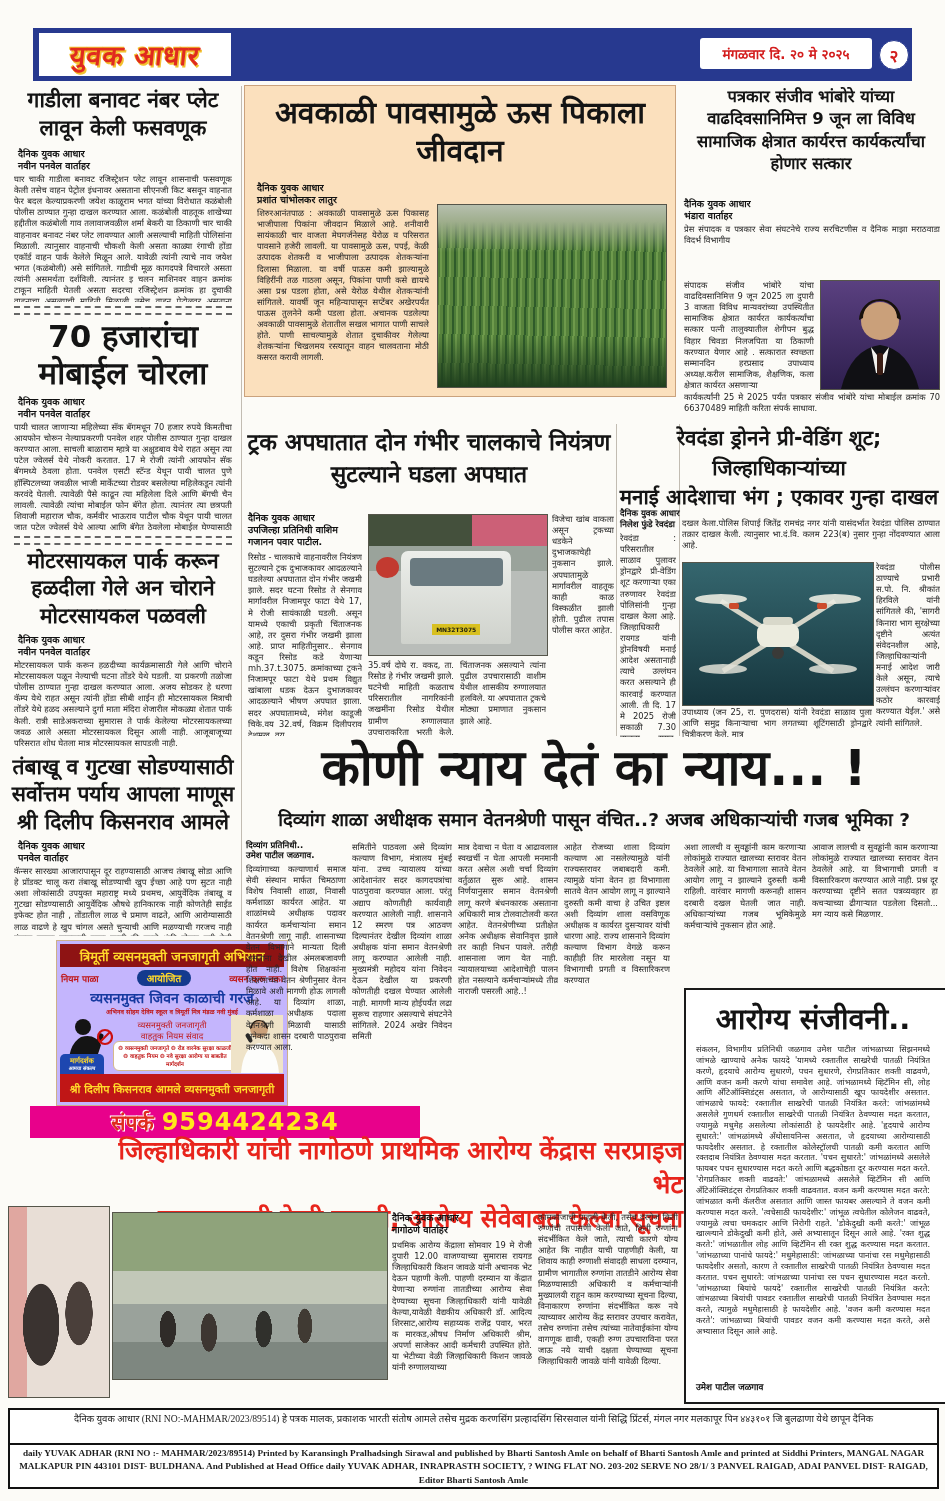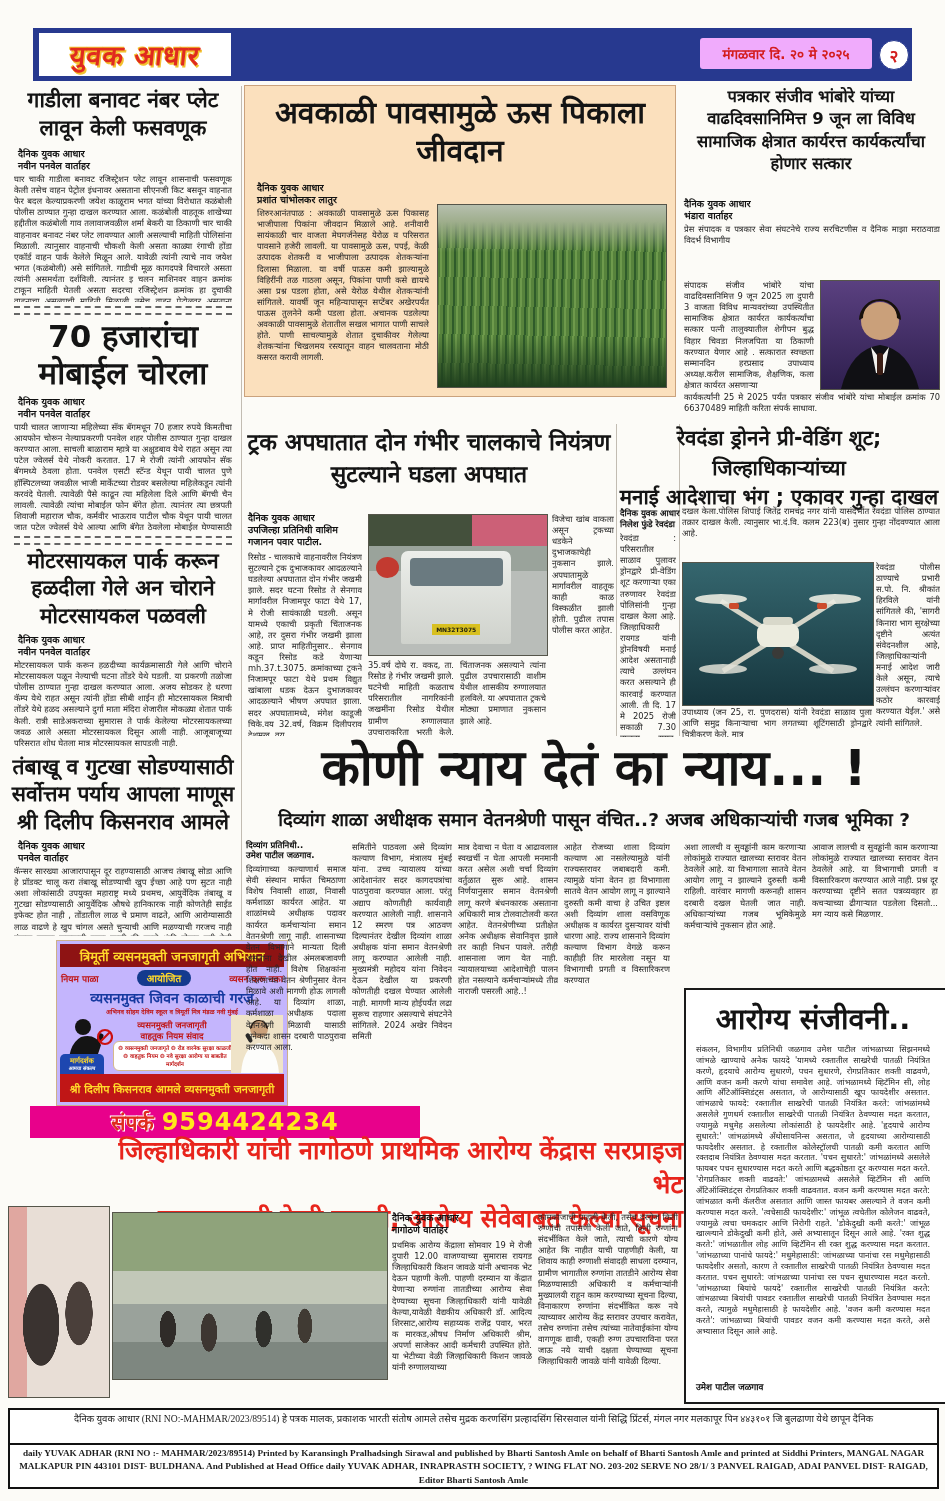--- a/index.html
+++ b/index.html
@@ -9,21 +9,21 @@
   .hl{font-weight:700;color:#141414;text-align:center;}
   .by{font-weight:700;font-size:9.5px;line-height:1.3;color:#111;}
   .bd{font-size:8.3px;line-height:1.34;text-align:justify;color:#262626;overflow:hidden;}
   .sep{height:5px;border-top:2px dashed #666;border-bottom:2px dashed #666;}
   .vrule{width:1px;background:#c2bcb2;}
   
   .mast-bar{background:#27398f;}
   .logo-box{background:#fff;display:flex;align-items:center;justify-content:center;}
   .logo-text{font-size:27px;font-weight:800;color:#e02a1f;transform:skewX(-6deg);
              text-shadow:1.5px 1.5px 0 #f2c12e,-1px -1px 0 #f2c12e;letter-spacing:1px;}
-  .date-box{background:#f0abfc;border-radius:3px;display:flex;align-items:center;justify-content:center;
+  .date-box{background:#ffffff;border-radius:3px;display:flex;align-items:center;justify-content:center;
             color:#d31d1d;font-weight:700;font-size:13.5px;}
   .page-circle{background:#fff;border-radius:50%;display:flex;align-items:center;justify-content:center;
             color:#d31d1d;font-weight:800;font-size:17px;border:1px solid #27398f;}
   
   .peach{background:#fbe0bd;border:1px solid #caa27d;}
   
   .photo{border:1px solid #55554a;overflow:hidden;}
   .sugarcane{background:linear-gradient(180deg,#b6bfae 0%,#9fae8d 9%,rgba(0,0,0,0) 26%),
              linear-gradient(0deg,#20401e 0%,rgba(0,0,0,0) 28%),
              repeating-linear-gradient(92deg,#2f5b2a 0 2px,#4d7c38 2px 4px,#6e9a4c 4px 6px,#57833c 6px 9px);}
@@ -46,21 +46,21 @@
            linear-gradient(180deg,#8fa37b 0 35%,#c2c8b8 35% 55%,#9aa29b 55% 78%,#7e8780 78% 100%);}
   
   .ad-box{background:#c4b5fd;border:1px solid #cdb089;margin-left:48px;}
   .ad-banner{position:absolute;left:3px;right:3px;top:3px;height:23px;background:#8e1313;color:#ffd92a;
              font-weight:800;font-size:13px;display:flex;align-items:center;justify-content:center;}
   .ad-row{position:absolute;left:4px;right:4px;top:29px;height:16px;display:flex;align-items:center;justify-content:space-between;}
   .ad-red{color:#c01616;font-weight:800;font-size:9px;}
   .ad-pill{background:#143a8e;color:#ffd92a;font-weight:800;font-size:10px;border-radius:10px;padding:1px 10px;}
   .ad-heading{position:absolute;left:0;right:0;top:47px;text-align:center;color:#1639a0;font-weight:800;font-size:14px;}
   .ad-subline{position:absolute;left:0;right:0;top:66px;text-align:center;color:#c01616;font-weight:700;font-size:6.3px;}
-  .ad-center1{position:absolute;left:62px;width:106px;top:78px;text-align:center;color:#c01616;font-weight:700;font-size:8.5px;}
+  .ad-center1{position:absolute;left:62px;width:106px;top:78px;text-align:center;color:#c01616;font-weight:400;font-size:8.5px;}
   .ad-bullets{position:absolute;left:56px;width:118px;top:100px;background:#fff;border:1px solid #d6b98c;border-radius:6px;
               color:#c01616;font-size:5.6px;font-weight:700;text-align:center;padding:2px 2px;}
   .ad-phone{position:absolute;left:44px;width:146px;top:133px;height:13px;background:#1d47b0;color:#ffe81a;
             font-weight:800;font-size:8.5px;display:flex;align-items:center;justify-content:center;gap:3px;}
   .ad-strip{position:absolute;left:3px;right:3px;bottom:3px;height:28px;background:#c01616;color:#ffd92a;
             font-weight:800;font-size:11px;display:flex;align-items:center;justify-content:center;}
   .ad-badge{position:absolute;left:3px;top:113px;width:44px;height:28px;background:#1d47b0;border-radius:5px;
             color:#ffd92a;font-size:7px;font-weight:800;text-align:center;line-height:1.2;padding-top:3px;}
   .ad-badge small{display:block;color:#fff;font-size:5px;font-weight:700;}
   .ad-sil{position:absolute;left:4px;top:76px;}
@@ -208,21 +208,21 @@
       </svg>
   </div>
   <div class="abs bd" style="left:684px;top:392px;width:256px;height:28px;">कार्यकर्त्यांनी 25 मे 2025 पर्यंत पत्रकार संजीव भांबोरे यांचा मोबाईल क्रमांक 70 66370489 माहिती करिता संपर्क साधावा.</div>
 
   <div class="abs hl" style="left:618px;top:424px;width:322px;font-size:20.5px;line-height:1.45;">
     <div>रेवदंडा ड्रोनने प्री-वेडिंग शूट; जिल्हाधिकाऱ्यांच्या</div>
     <div>मनाई आदेशाचा भंग ; एकावर गुन्हा दाखल</div>
   </div>
   <div class="abs by" style="left:620px;top:508px;font-size:8.5px;">दैनिक युवक आधार</div>
   <div class="abs by" style="left:620px;top:519px;font-size:8.5px;">निलेश फुंडे रेवदंडा</div>
-  <div class="abs bd" style="left:682px;top:506px;width:258px;height:54px;">दखल केला.पोलिस शिपाई जितेंद्र रामचंद्र नगर यांनी यासंदर्भात रेवदंडा पोलिस ठाण्यात तक्रार दाखल केली. त्यानुसार भा.दं.वि. कलम 223(ब) नुसार गुन्हा नोंदवण्यात आला आहे.</div>
+  <div class="abs bd" style="left:682px;top:518px;width:258px;height:54px;">दखल केला.पोलिस शिपाई जितेंद्र रामचंद्र नगर यांनी यासंदर्भात रेवदंडा पोलिस ठाण्यात तक्रार दाखल केली. त्यानुसार भा.दं.वि. कलम 223(ब) नुसार गुन्हा नोंदवण्यात आला आहे.</div>
   <div class="abs bd" style="left:620px;top:533px;width:56px;height:204px;">रेवदंडा :  परिसरातील साळाव पुलावर ड्रोनद्वारे प्री-वेडिंग शूट करणाऱ्या एका तरुणावर रेवदंडा पोलिसांनी गुन्हा दाखल केला आहे. जिल्हाधिकारी रायगड यांनी ड्रोनविषयी मनाई आदेश असतानाही त्याचे उल्लंघन करत असल्याने ही कारवाई करण्यात आली. ती दि. 17 मे 2025 रोजी सकाळी 7.30 वाजता समुद्र. कुलदीप गजेंद्र</div>
   <div class="abs photo dronep" style="left:682px;top:562px;width:190px;height:142px;">
     <svg width="190" height="142" viewBox="0 0 190 142">
       <line x1="95" y1="74" x2="38" y2="38" stroke="#d5d5c8" stroke-width="5"></line>
       <line x1="95" y1="74" x2="152" y2="38" stroke="#d5d5c8" stroke-width="5"></line>
       <line x1="95" y1="74" x2="40" y2="108" stroke="#cfcfc2" stroke-width="5"></line>
       <line x1="95" y1="74" x2="150" y2="108" stroke="#cfcfc2" stroke-width="5"></line>
       <ellipse cx="38" cy="36" rx="26" ry="5" fill="rgba(235,235,225,0.9)"></ellipse>
       <ellipse cx="152" cy="36" rx="26" ry="5" fill="rgba(235,235,225,0.9)"></ellipse>
       <ellipse cx="40" cy="106" rx="24" ry="5" fill="rgba(225,225,215,0.85)"></ellipse>

